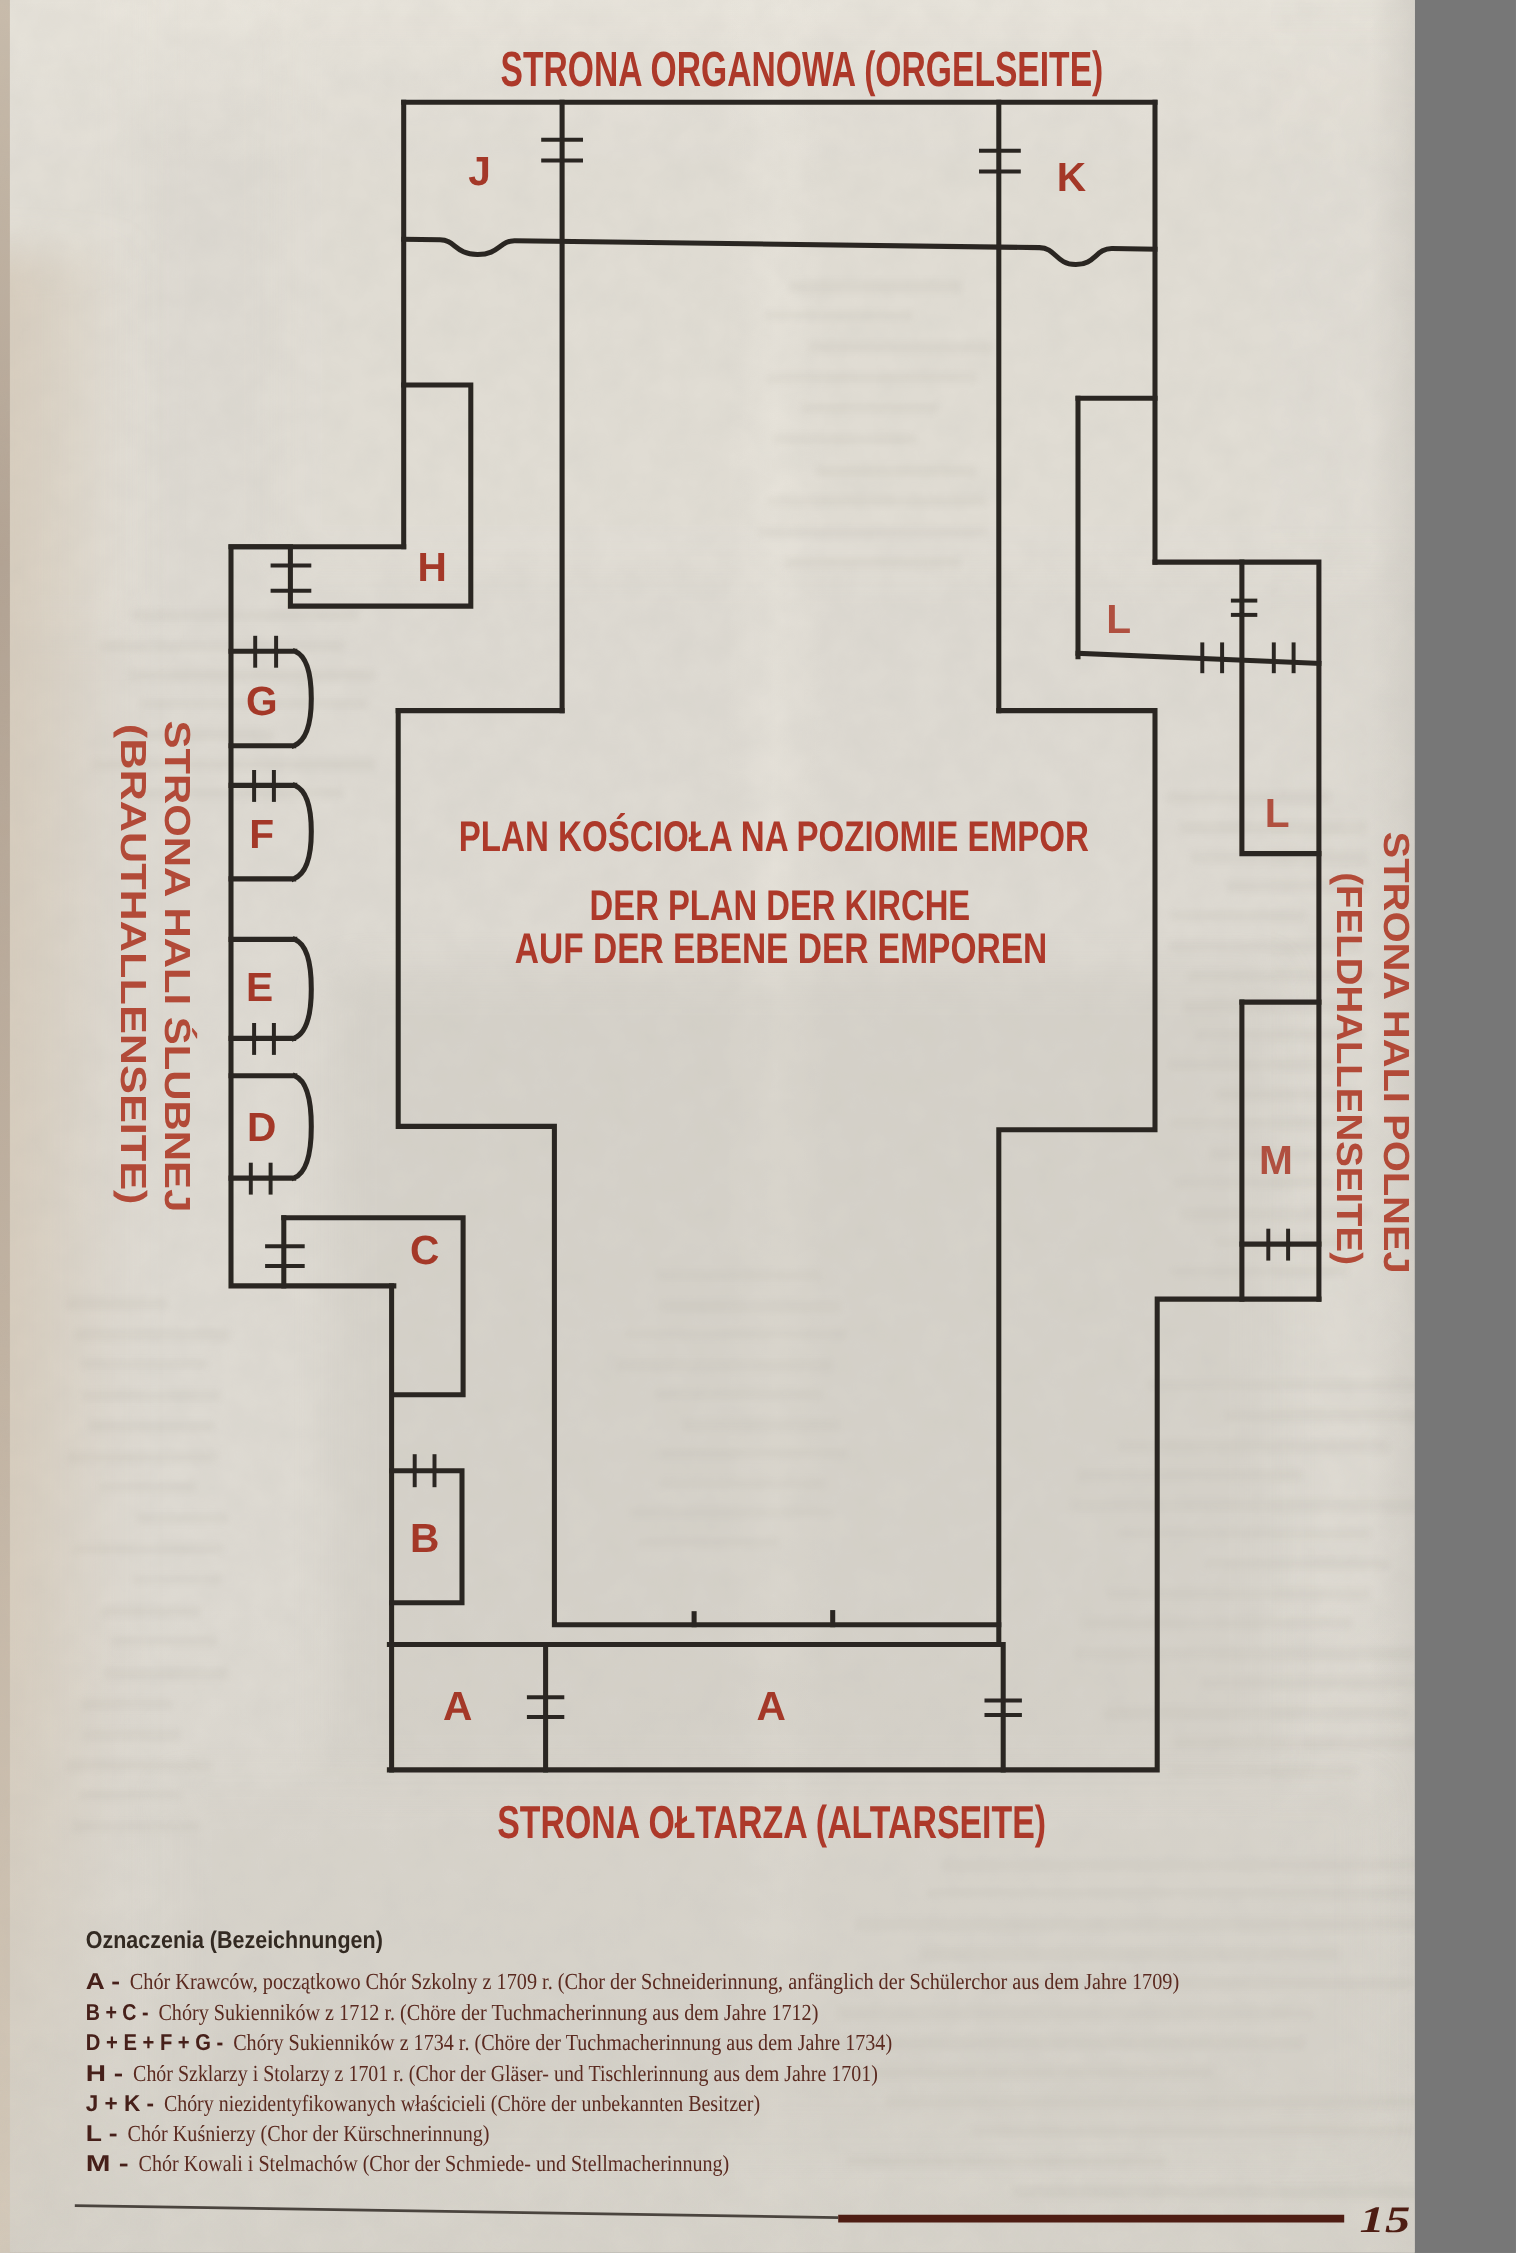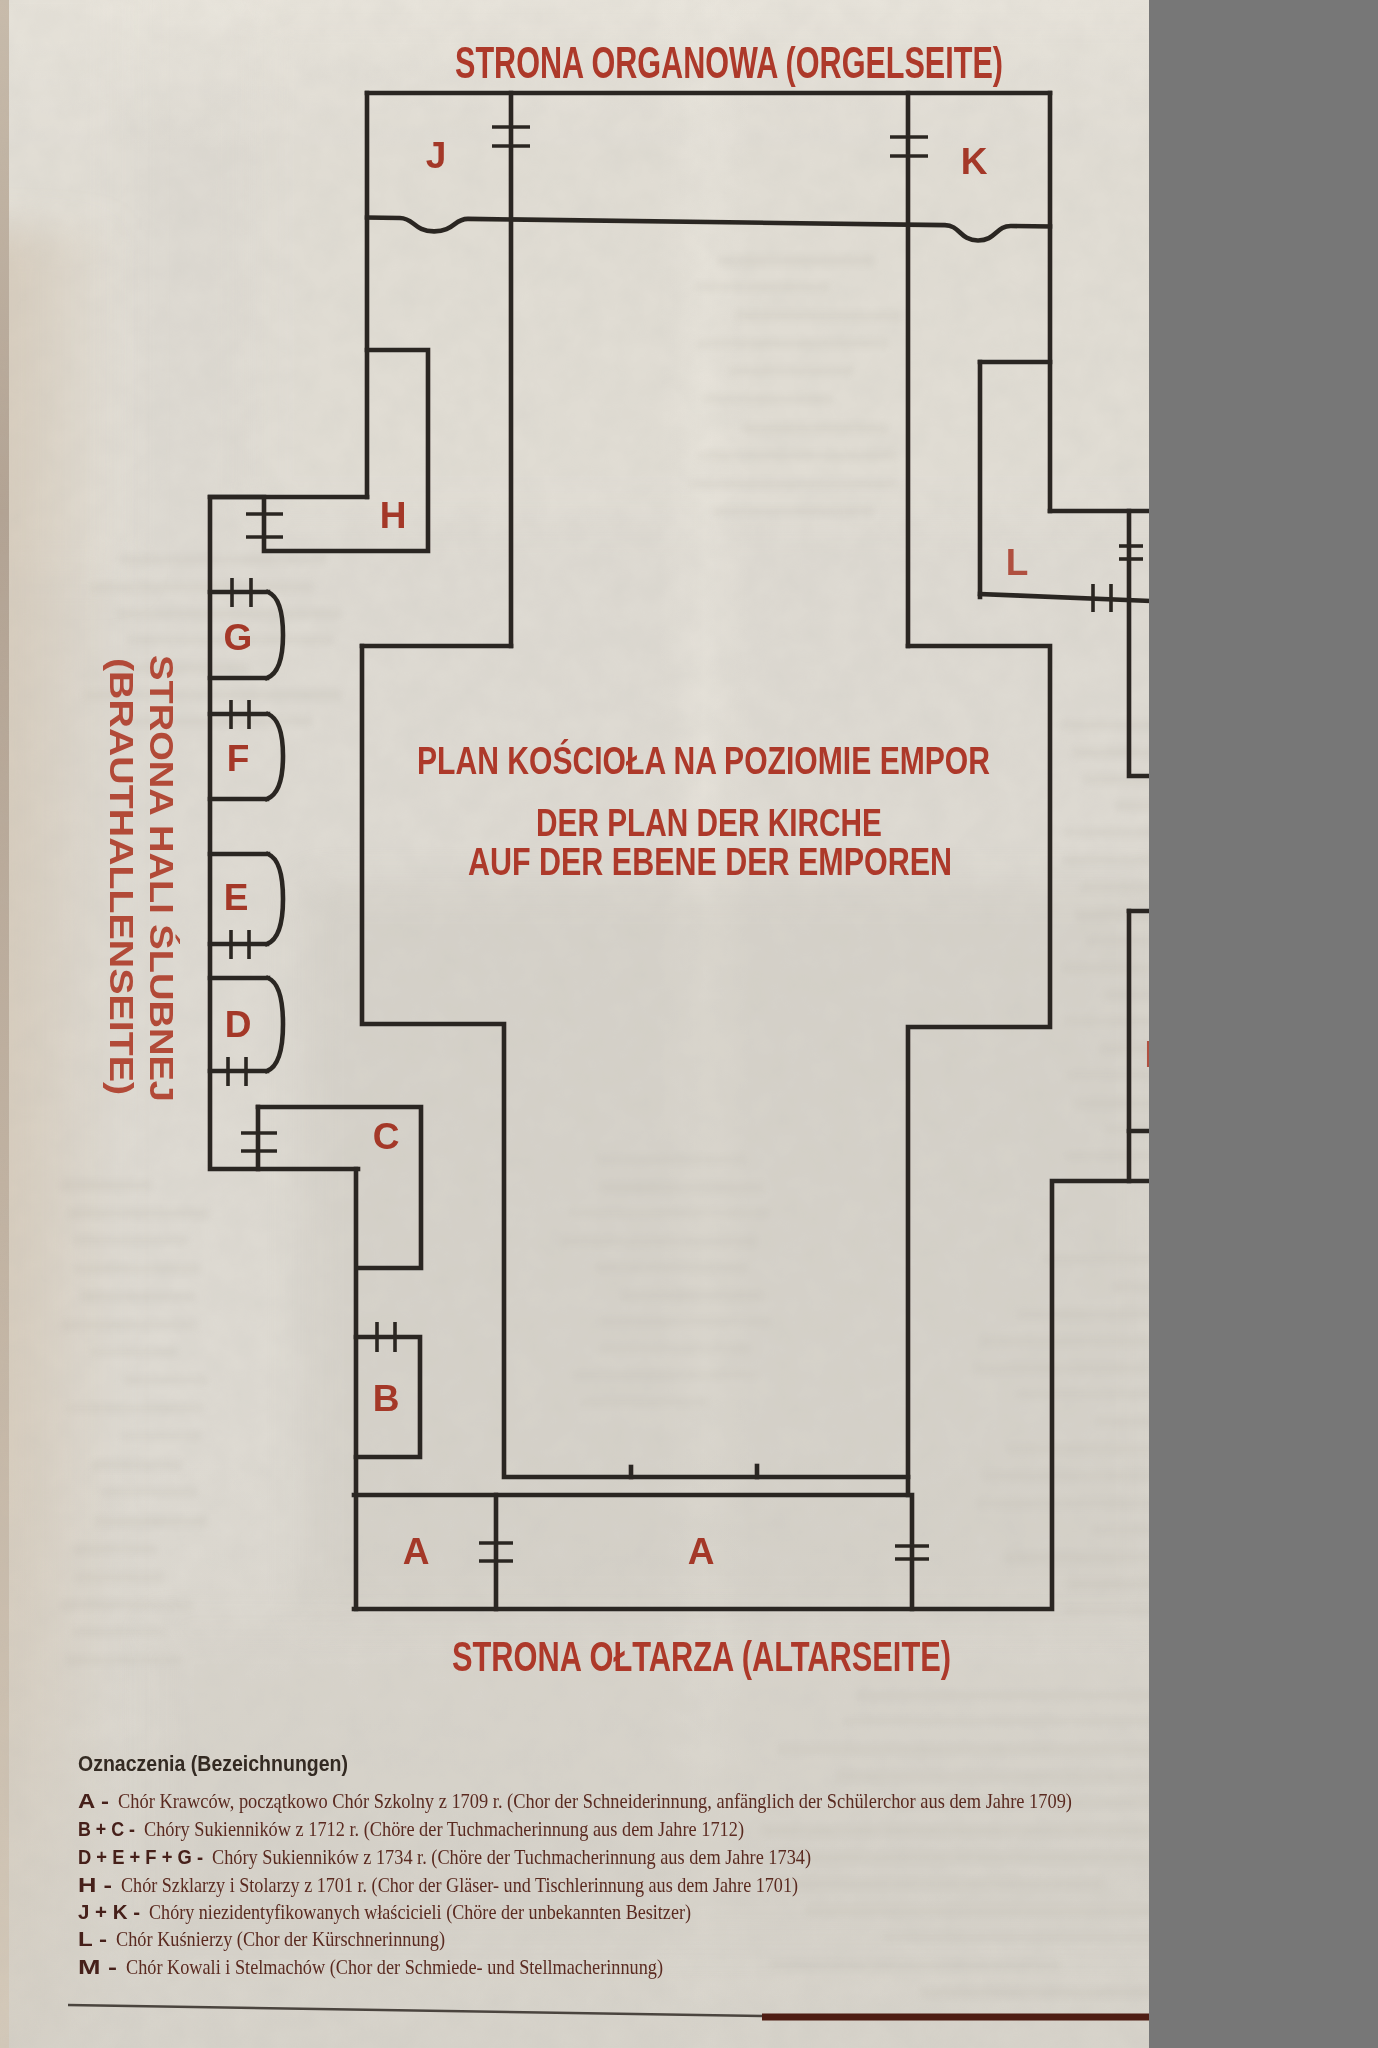--- a/index.html
+++ b/index.html
@@ -1,16 +1,16 @@
 <!DOCTYPE html>
 <html><head>
 <meta charset="utf-8">
 <style>
 html,body{margin:0;padding:0;background:#777;}
-#page{position:relative;width:1149px;height:2048px;overflow:hidden;}
+#page{position:relative;width:1286px;height:2048px;overflow:hidden;}
 svg{display:block}
 </style>
 </head>
 <body>
 <div id="page">
 <svg width="1378" height="2048" viewBox="0 0 1378 2048">
 <defs>
 <linearGradient id="gtop" x1="0" y1="0" x2="0" y2="1">
   <stop offset="0" stop-color="#eae6dd"></stop>
           <stop offset="1" stop-color="#eae6dd" stop-opacity="0"></stop>

